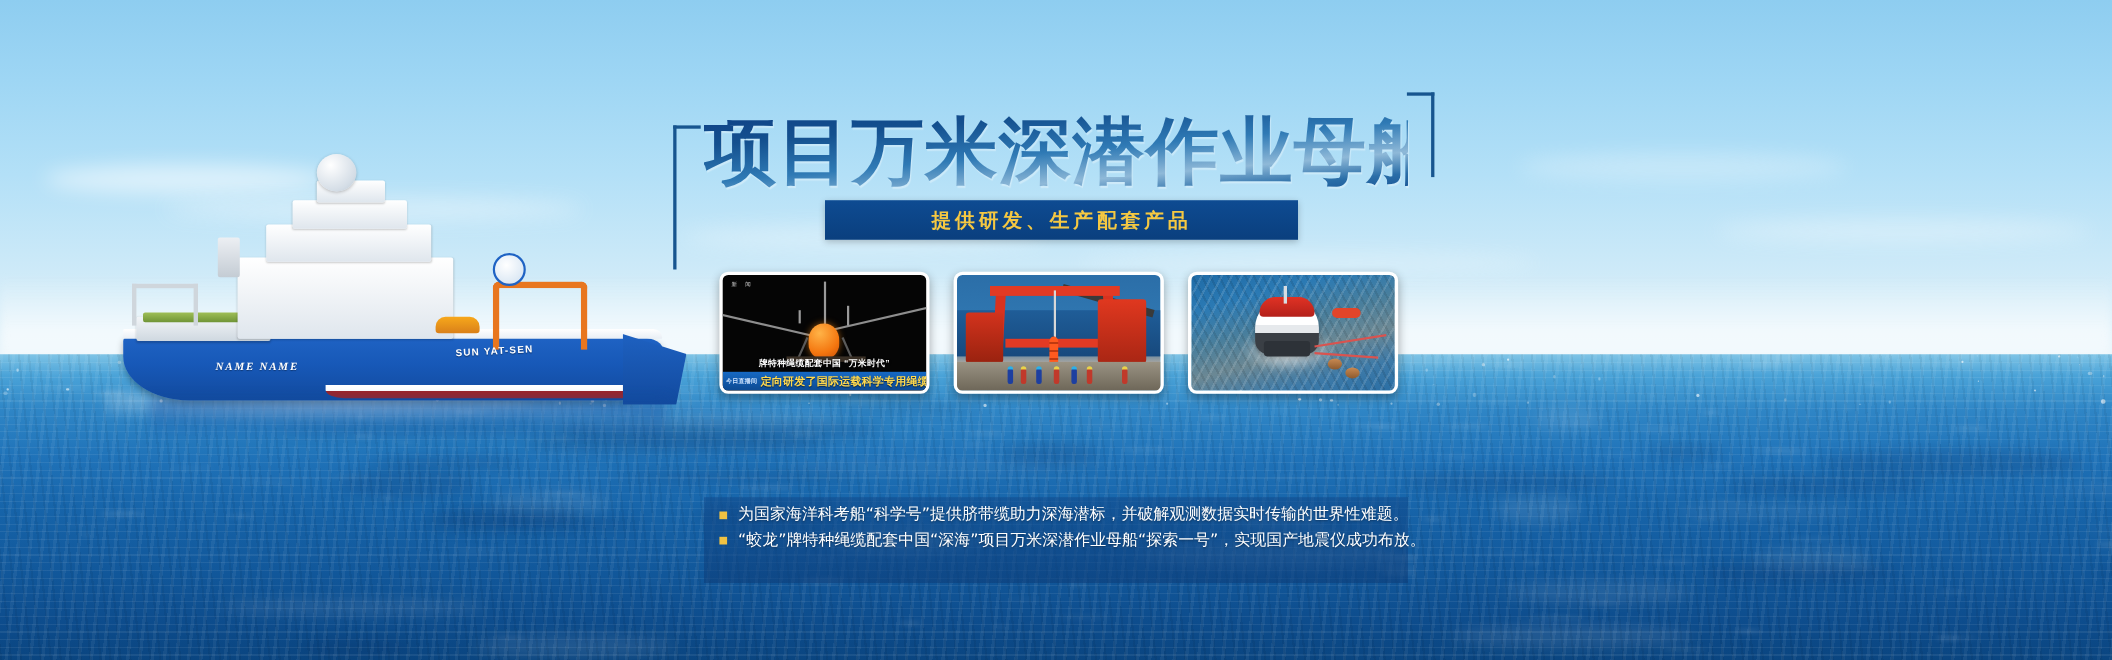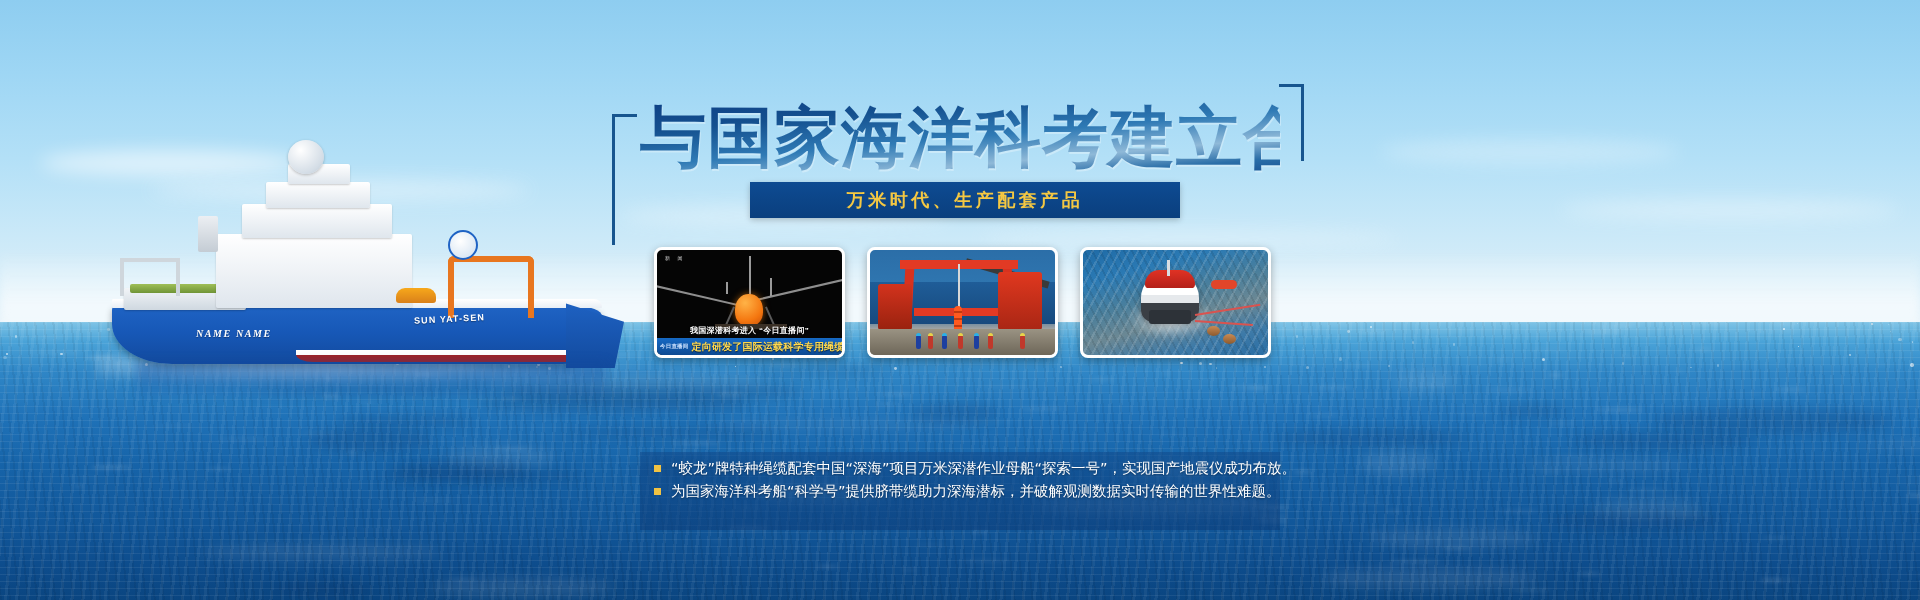--- a/index.html
+++ b/index.html
@@ -540,41 +540,41 @@
     <div class="lifeboat"></div>
     <div class="logo-disc"></div>
     <div class="hullname">NAME NAME</div>
     <div class="bowname">SUN YAT-SEN</div>
     <div class="reflection"></div>
   </div>
 
   <div class="headline-wrap">
     <div class="brk brk-l"></div>
     <div class="brk brk-r"></div>
-    <div class="headline">与国家海洋科考建立合作</div>
+    <div class="headline">项目万米深潜作业母船</div>
   </div>
 
   <div class="ribbon">
-    <span>万米时代、生产配套产品</span>
+    <span>提供研发、生产配套产品</span>
   </div>
 
   <div class="thumbs">
 
     <div class="thumb t1">
       <div class="cable" style="left:-6px;top:34px;width:104px;transform:rotate(13deg);"></div>
       <div class="cable" style="left:86px;top:52px;width:112px;transform:rotate(-13deg);"></div>
       <div class="wire" style="left:92px;top:6px;height:40px;"></div>
       <div class="wire" style="left:113px;top:28px;height:18px;"></div>
       <div class="wire" style="left:69px;top:32px;height:12px;"></div>
       <div class="pod"></div>
       <div class="tripod" style="left:72px;top:56px;transform:rotate(24deg);"></div>
       <div class="tripod" style="left:112px;top:56px;transform:rotate(-24deg);"></div>
       <div class="deckbar"></div>
       <div class="chan">新 闻</div>
-      <div class="cap1">我国深潜科考进入 “今日直播间”</div>
+      <div class="cap1">牌特种绳缆配套中国 “万米时代”</div>
       <div class="tickerbar">
         <div class="tickertag">今日直播间</div>
         <div class="tickertxt">定向研发了国际运载科学专用绳缆</div>
       </div>
     </div>
 
     <div class="thumb t2">
       <div class="sea2"></div>
       <div class="boom"></div>
       <div class="af-l"></div>
@@ -613,21 +613,21 @@
       <div class="tether" style="left:112px;top:70px;width:58px;transform:rotate(4deg);"></div>
       <div class="buoy" style="left:124px;top:76px;"></div>
       <div class="buoy" style="left:140px;top:84px;"></div>
     </div>
 
   </div>
 
   <div class="bullets">
     <div class="brow">
       <div class="bsq"></div>
-      <div class="btxt">“蛟龙”牌特种绳缆配套中国“深海”项目万米深潜作业母船“探索一号”，实现国产地震仪成功布放。</div>
+      <div class="btxt">为国家海洋科考船“科学号”提供脐带缆助力深海潜标，并破解观测数据实时传输的世界性难题。</div>
     </div>
     <div class="brow">
       <div class="bsq"></div>
-      <div class="btxt">为国家海洋科考船“科学号”提供脐带缆助力深海潜标，并破解观测数据实时传输的世界性难题。</div>
+      <div class="btxt">“蛟龙”牌特种绳缆配套中国“深海”项目万米深潜作业母船“探索一号”，实现国产地震仪成功布放。</div>
     </div>
   </div>
 
 </div>
 
 </body></html>

